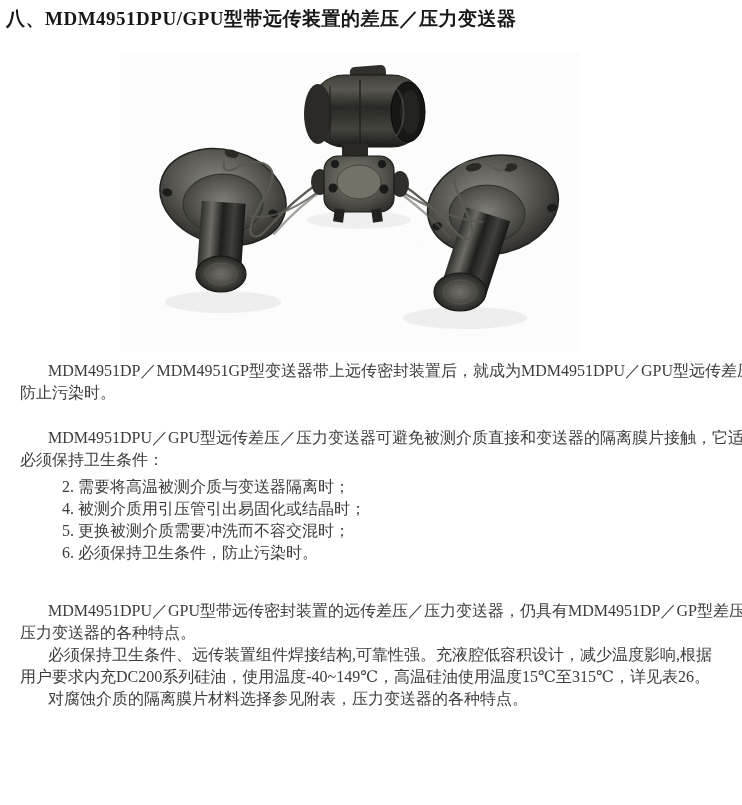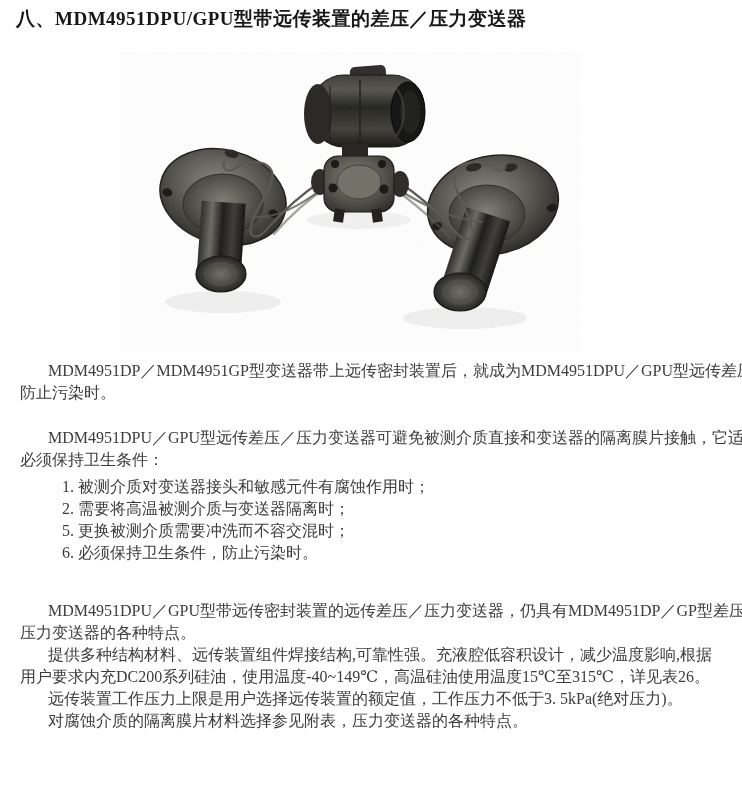--- a/index.html
+++ b/index.html
@@ -4,21 +4,21 @@
 <style>
   html,body{margin:0;padding:0;background:#ffffff;}
   .page{
     position:relative;
     width:742px;height:805px;
     background:#ffffff;
     overflow:hidden;
     font-family:"Liberation Serif","DejaVu Serif",serif;
   }
   .title{
-    position:absolute;top:6px;left:16px;margin:0;
+    position:absolute;top:6px;left:6px;margin:0;
     font-size:19px;font-weight:700;color:#171717;
     letter-spacing:0.5px;white-space:nowrap;
   }
   .photo{
     position:absolute;top:52px;left:120px;width:460px;height:300px;
   }
   .body-text{
     position:absolute;top:360px;left:20px;width:722px;
   }
   .ln{
@@ -159,26 +159,25 @@
     </svg>
   </div>
 
   <div class="body-text">
     <div class="ln ind">MDM4951DP／MDM4951GP型变送器带上远传密封装置后，就成为MDM4951DPU／GPU型远传差压／</div>
     <div class="ln">防止污染时。</div>
     <div class="sp23"></div>
     <div class="ln ind">MDM4951DPU／GPU型远传差压／压力变送器可避免被测介质直接和变送器的隔离膜片接触，它适</div>
     <div class="ln">必须保持卫生条件：</div>
     <div class="sp5"></div>
-    <div class="ln li">1. 被测介质对变送器接头和敏感元件有腐蚀作用时；</div>
     <div class="ln li">2. 需要将高温被测介质与变送器隔离时；</div>
+    <div class="ln li">4. 被测介质用引压管引出易固化或结晶时；</div>
     <div class="ln li">5. 更换被测介质需要冲洗而不容交混时；</div>
     <div class="ln li">6. 必须保持卫生条件，防止污染时。</div>
     <div class="sp36"></div>
     <div class="ln ind">MDM4951DPU／GPU型带远传密封装置的远传差压／压力变送器，仍具有MDM4951DP／GP型差压／</div>
     <div class="ln">压力变送器的各种特点。</div>
-    <div class="ln ind">提供多种结构材料、远传装置组件焊接结构,可靠性强。充液腔低容积设计，减少温度影响,根据</div>
+    <div class="ln ind">必须保持卫生条件、远传装置组件焊接结构,可靠性强。充液腔低容积设计，减少温度影响,根据</div>
     <div class="ln">用户要求内充DC200系列硅油，使用温度-40~149℃，高温硅油使用温度15℃至315℃，详见表26。</div>
-    <div class="ln ind">远传装置工作压力上限是用户选择远传装置的额定值，工作压力不低于3. 5kPa(绝对压力)。</div>
     <div class="ln ind">对腐蚀介质的隔离膜片材料选择参见附表，压力变送器的各种特点。</div>
   </div>
 
 </div>
 
 </body></html>

